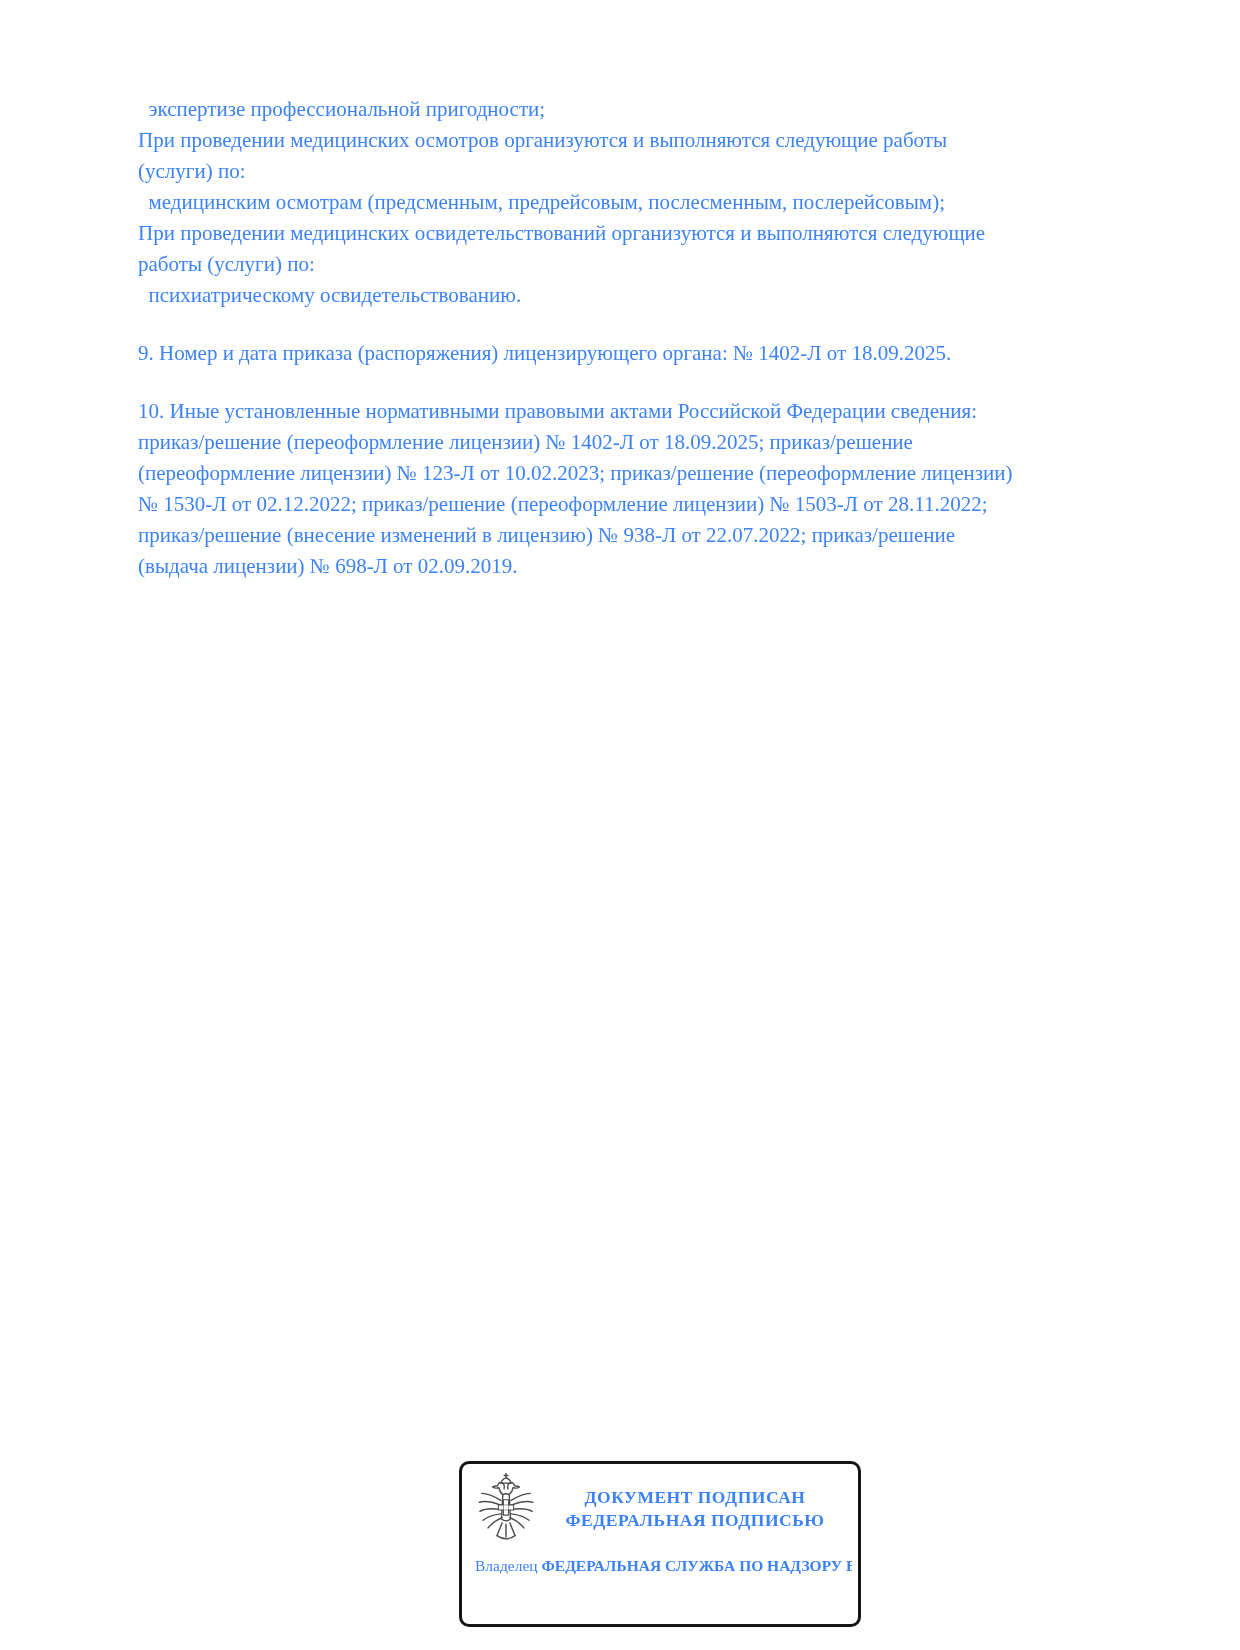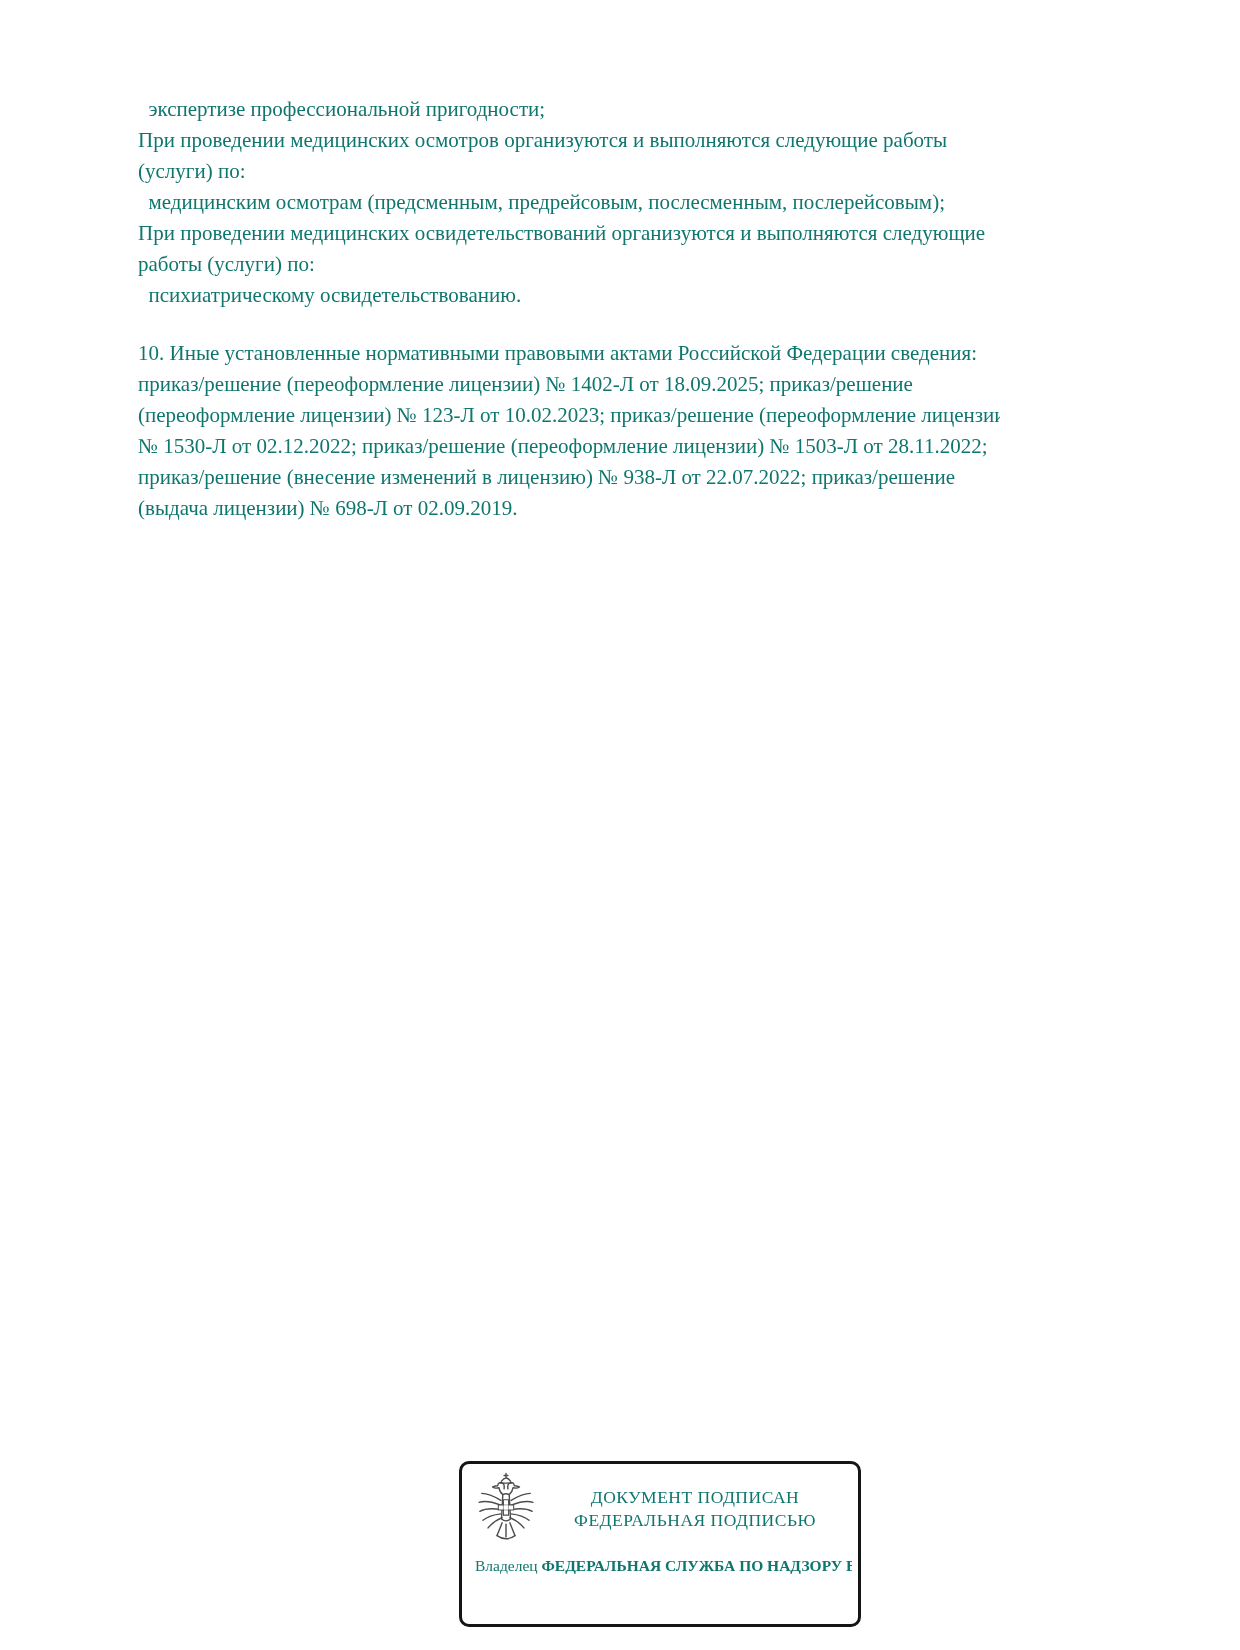--- a/index.html
+++ b/index.html
@@ -6,22 +6,23 @@
     margin: 0;
     padding: 0;
     background: #ffffff;
   }
   .page {
     position: relative;
     width: 1000px;
     height: 1650px;
     background: #ffffff;
     font-family: "Liberation Serif", "DejaVu Serif", serif;
-    color: #0f766e;
+    color: #3b82f6;
     overflow: hidden;
+    padding-left: 20px;
   }
   .body-text {
     position: absolute;
     left: 138px;
     top: 94px;
     width: 1080px;
     font-size: 21px;
     line-height: 31px;
     letter-spacing: 0px;
   }
@@ -51,20 +52,21 @@
     width: 64px;
     height: 78px;
   }
   .sig-title {
     flex: 1 1 auto;
     text-align: center;
     font-size: 17.5px;
     line-height: 23px;
     padding-top: 15px;
     letter-spacing: 0.5px;
+    font-weight: bold;
   }
   .sig-lines {
     padding: 4px 6px 0 13px;
     font-size: 15.5px;
     line-height: 26px;
   }
   .sig-line {
     white-space: nowrap;
     overflow: hidden;
   }
@@ -78,20 +80,21 @@
 <div class="page">
 
   <div class="body-text">
     <p>&nbsp;&nbsp;экспертизе профессиональной пригодности;
 При проведении медицинских осмотров организуются и выполняются следующие работы
 (услуги) по:
 &nbsp;&nbsp;медицинским осмотрам (предсменным, предрейсовым, послесменным, послерейсовым);
 При проведении медицинских освидетельствований организуются и выполняются следующие
 работы (услуги) по:
 &nbsp;&nbsp;психиатрическому освидетельствованию.</p>
+    <p>9. Номер и дата приказа (распоряжения) лицензирующего органа: № 1402-Л от 18.09.2025.</p>
     <p>10. Иные установленные нормативными правовыми актами Российской Федерации сведения:
 приказ/решение (переоформление лицензии) № 1402-Л от 18.09.2025; приказ/решение
 (переоформление лицензии) № 123-Л от 10.02.2023; приказ/решение (переоформление лицензии)
 № 1530-Л от 02.12.2022; приказ/решение (переоформление лицензии) № 1503-Л от 28.11.2022;
 приказ/решение (внесение изменений в лицензию) № 938-Л от 22.07.2022; приказ/решение
 (выдача лицензии) № 698-Л от 02.09.2019.</p>
   </div>
 
   <div class="sig-box">
     <div class="sig-top">

